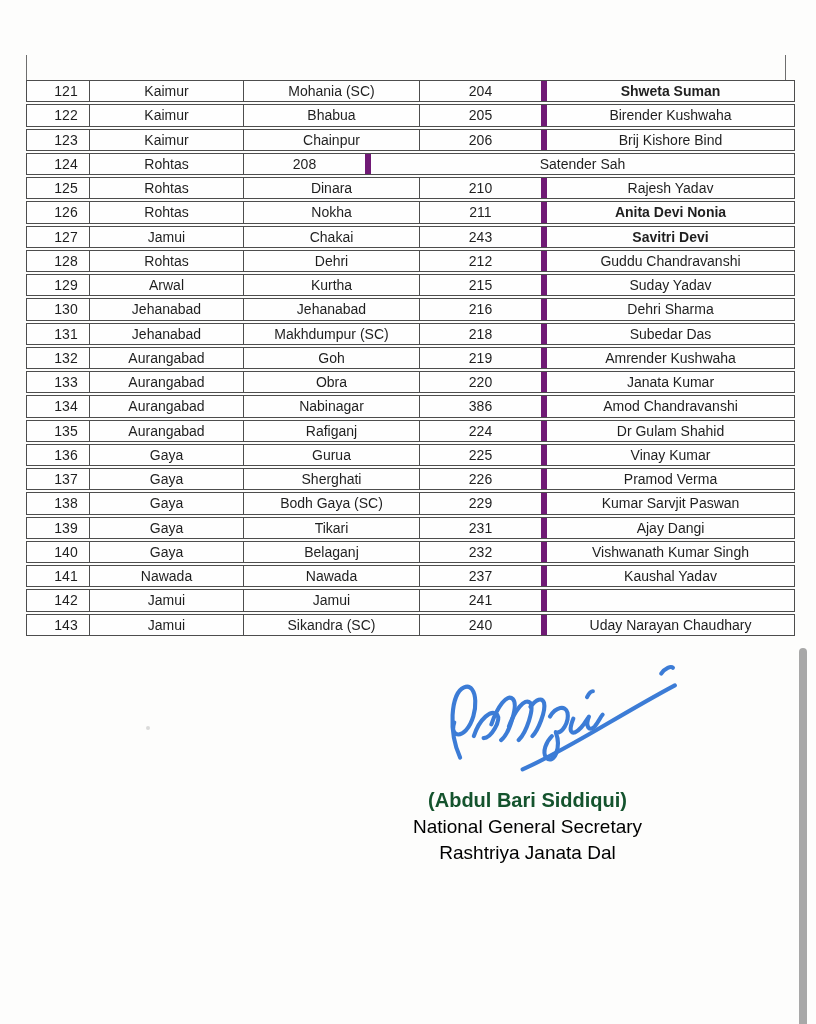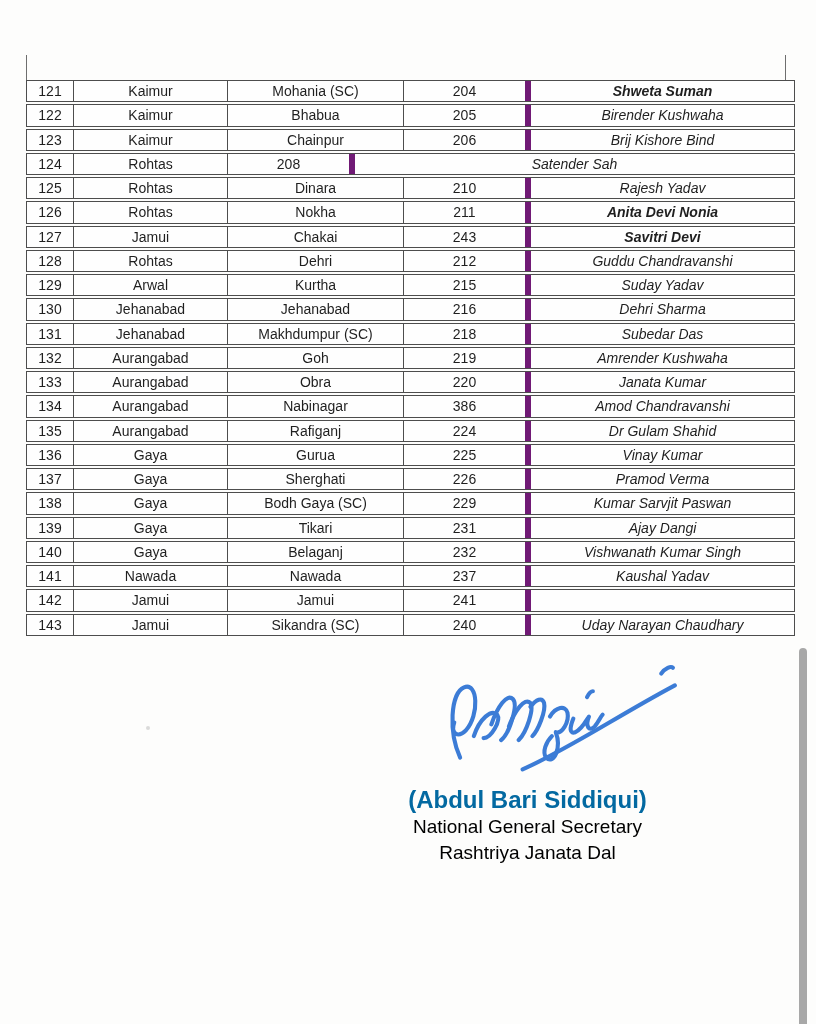--- a/index.html
+++ b/index.html
@@ -36,36 +36,37 @@
     top: 80px;
     width: 769px;
   }
   .t-row {
     display: flex;
     box-sizing: border-box;
     height: 22.3px;
     margin-bottom: 1.96px;
     border: 1px solid #4d4d4d;
     background: #fefefe;
+    padding-left: 16px;
   }
   .cell {
     box-sizing: border-box;
     display: flex;
     align-items: center;
     justify-content: center;
     font-size: 14px;
     color: #1f1f1f;
     white-space: nowrap;
     overflow: hidden;
   }
   .c-sl       { width: 47px;  border-right: 1px solid #4d4d4d; }
   .c-district { width: 154px; border-right: 1px solid #4d4d4d; }
   .c-const    { width: 176px; border-right: 1px solid #4d4d4d; }
   .c-num      { width: 127px; border-right: 6px solid #701a75; }
-  .c-name     { flex: 1; font-style: italic; }
+  .c-name     { flex: 1; }
   .bold-name  { font-weight: 700; }
   
   .speck {
     position: absolute;
     left: 146px;
     top: 726px;
     width: 4px;
     height: 4px;
     border-radius: 50%;
     background: #bdbdbd;
@@ -81,23 +82,23 @@
   }
   .sig-block {
     position: absolute;
     left: 360px;
     top: 786px;
     width: 335px;
     text-align: center;
     color: #3c3c3c;
   }
   .sig-name {
-    font-size: 24px;
+    font-size: 20px;
     font-weight: 700;
-    color: #0369a1;
+    color: #14532d;
     line-height: 28px;
   }
   .sig-line {
     font-size: 19px;
     line-height: 26px;
     color: #000000;
   }
   
   .scrollbar {
     position: absolute;

